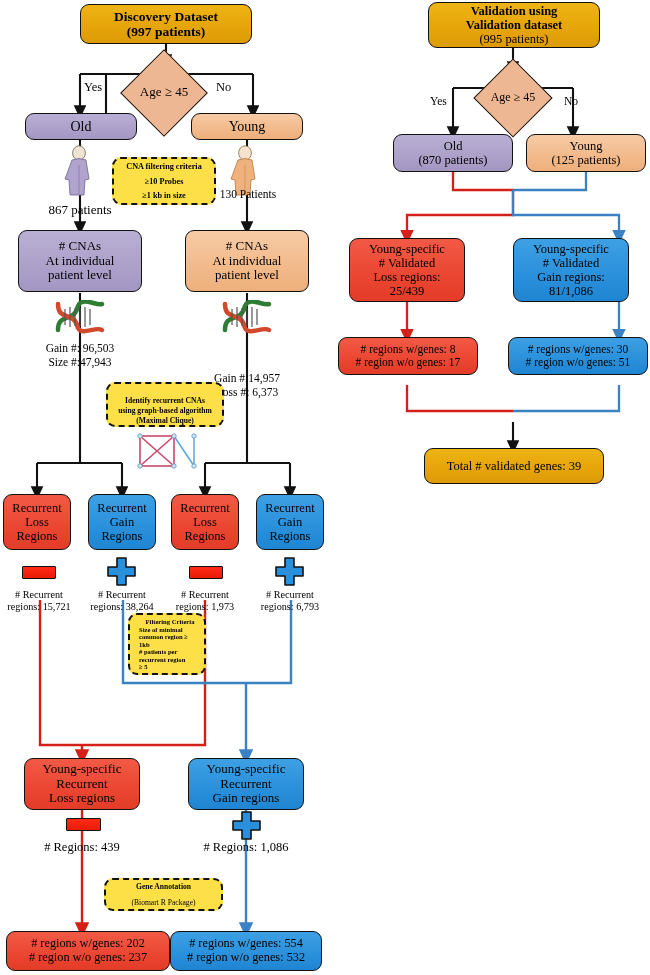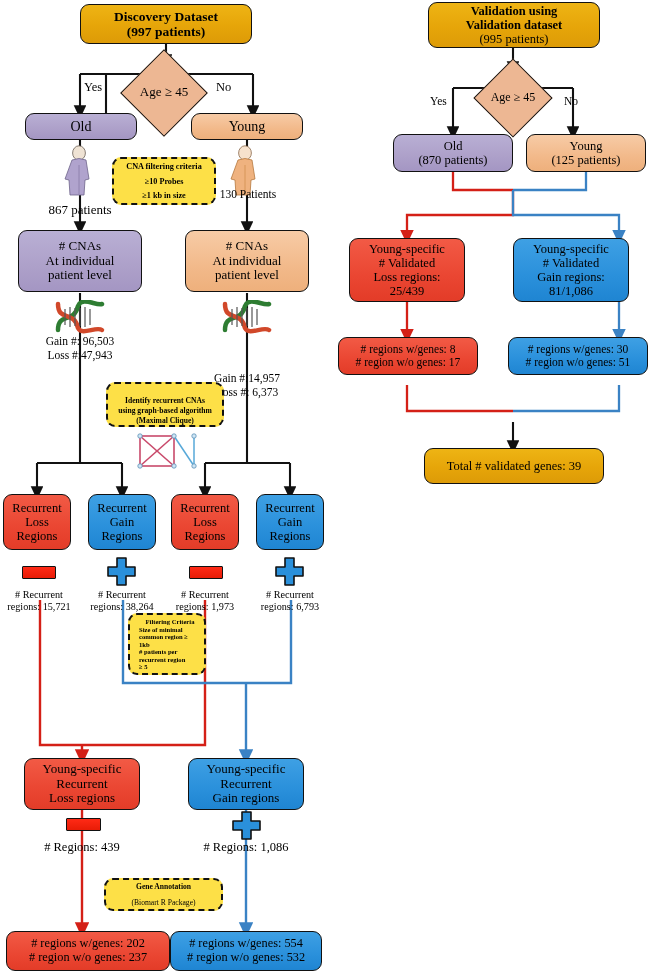--- a/index.html
+++ b/index.html
@@ -239,23 +239,23 @@
       <path d="M13,9 L13,25"></path>
         <path d="M18,7 L18,27"></path>
         <path d="M23,8 L23,26"></path>
       <path d="M28,8 L28,26"></path>
         <path d="M33,7 L33,27"></path>
         <path d="M38,9 L38,25"></path>
     </g>
   </svg>
 </div>
 
-<div class="plaintext" style="left:18px; top:335px; width:124px; font-size:11.5px;">
+<div class="plaintext" style="left:18px; top:342px; width:124px; font-size:11.5px;">
   <span class="ln">Gain #: 96,503</span>
-  <span class="ln">Loss #:47,943</span>
+  <span class="ln">Size #:47,943</span>
 </div>
 <div class="plaintext" style="left:185px; top:338px; width:124px; font-size:11.5px;margin-top:34px;">
   <span class="ln">Gain #:14,957</span>
   <span class="ln">Loss #: 6,373</span>
 </div>
 
 <div class="dashbox" style="left:106px; top:382px; width:118px; height:45px; font-size:7.6px; padding:12px 4px; align-items:center;">
   <span class="ln">Identify recurrent CNAs</span>
   <span class="ln" style="margin-top:1px;">using graph-based algorithm</span>
   <span class="ln" style="margin-top:1px;">(Maximal Clique)</span>

